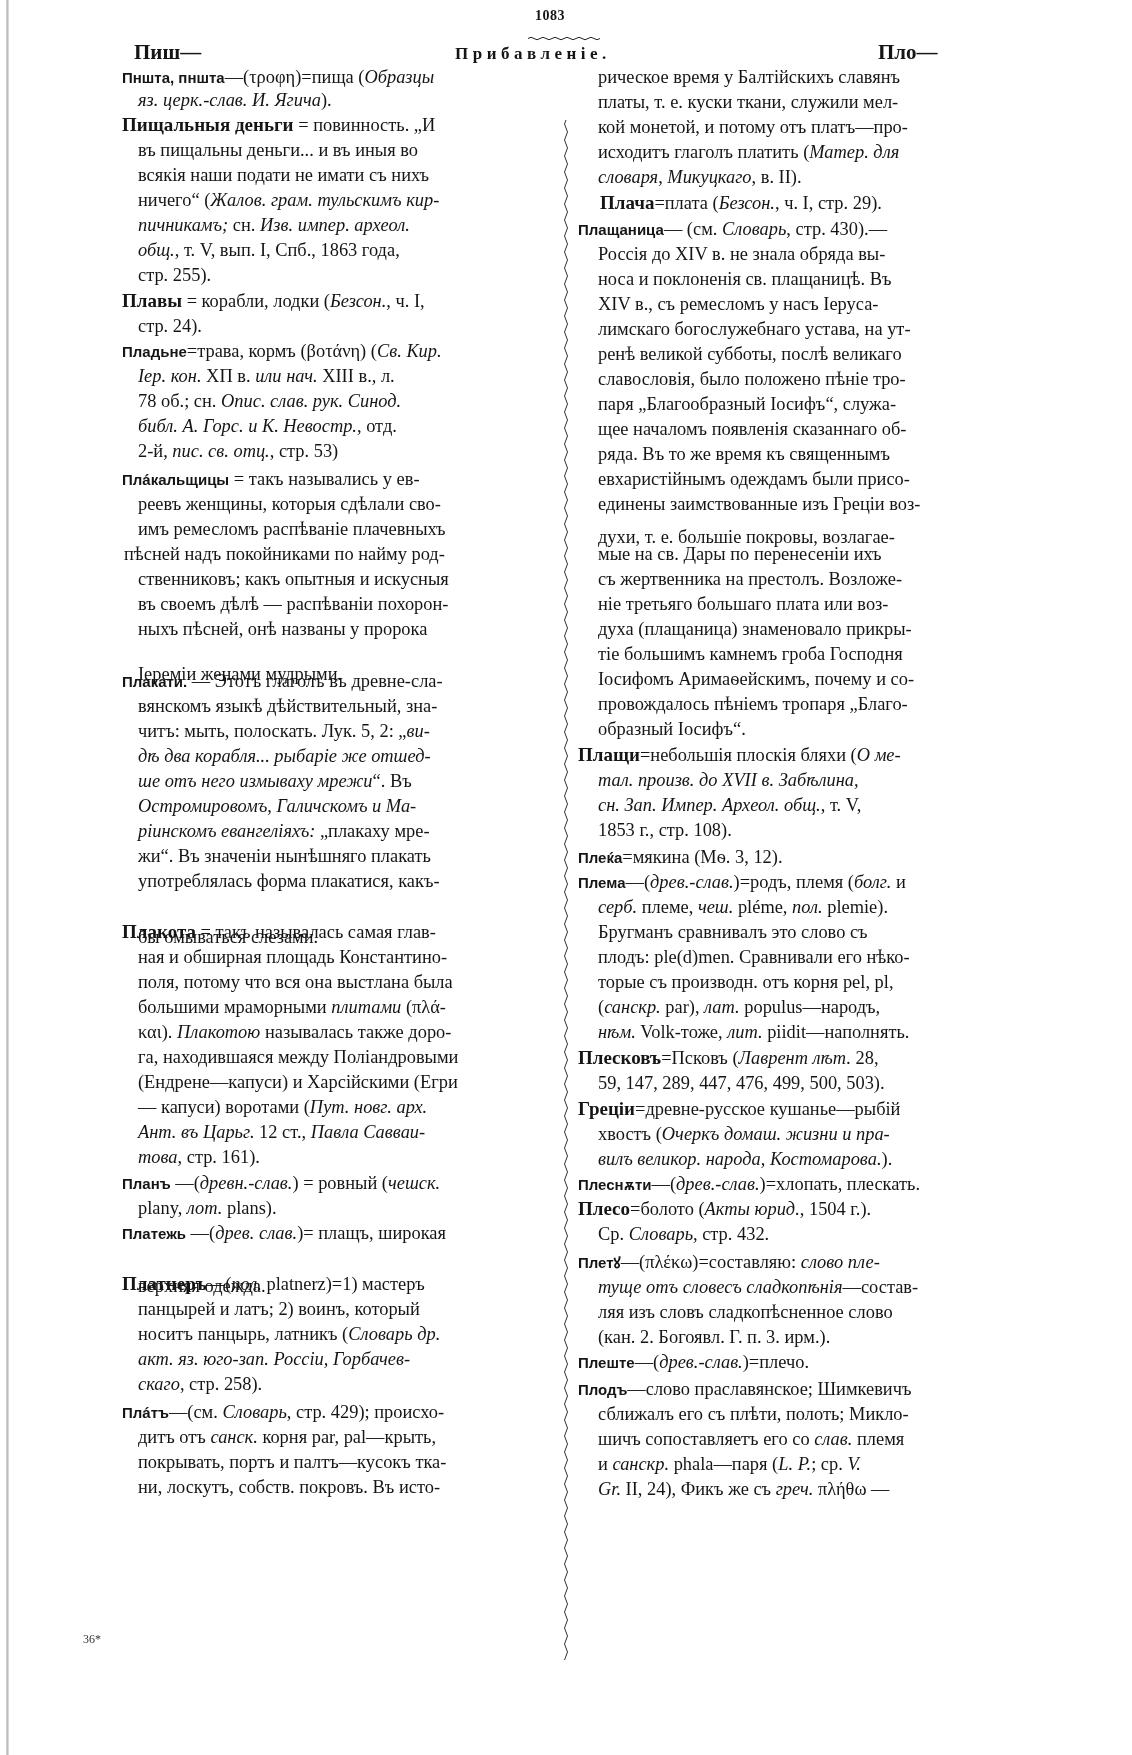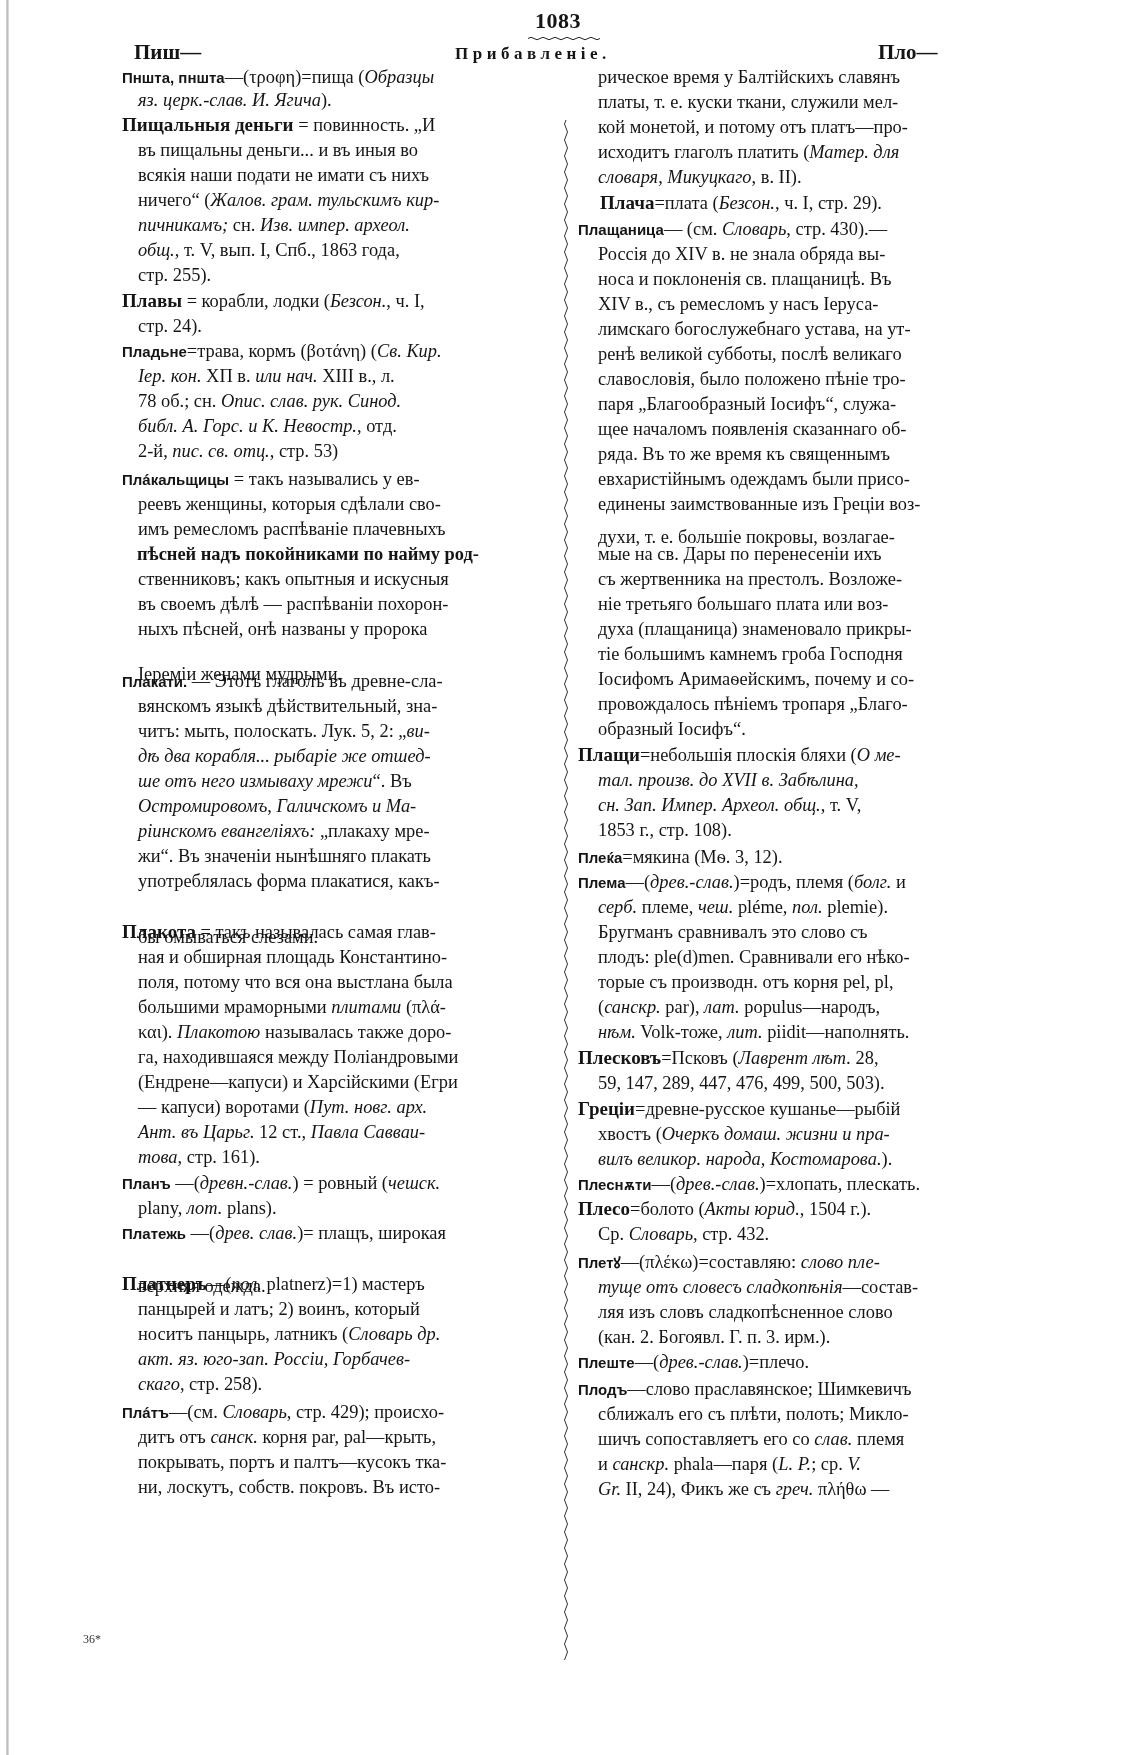--- a/index.html
+++ b/index.html
@@ -1,20 +1,20 @@
 <!DOCTYPE html>
 <html><head>
 <meta charset="utf-8">
 <style>
   html, body { margin: 0; padding: 0; background: #ffffff; }
   body { width: 1132px; height: 1755px; position: relative; overflow: hidden;
          font-family: "DejaVu Serif", "Liberation Serif", serif; color: #151515; }
   .scan-edge { position: absolute; left: 6px; top: 0; width: 3px; height: 1755px;
                background: linear-gradient(to right, #d9d9d9, #bdbdbd, #e8e8e8); }
-  .page-number { position: absolute; left: 535px; top: 8px; font-size: 22px; font-weight: bold;
+  .page-number { position: absolute; left: 535px; top: 8px; font-size: 14px; font-weight: bold;
                  font-family: "Liberation Serif", serif; letter-spacing: 0.5px; }
   .page-number-rule { position: absolute; left: 528px; top: 36px; width: 72px; height: 5px; }
   .running-head { position: absolute; top: 40px; font-size: 21px; font-weight: bold;
                   font-family: "Liberation Serif", serif; }
   .head-left { left: 134px; }
   .head-right { left: 878px; }
   .head-center { left: 455px; top: 44px; font-size: 17px; letter-spacing: 4.5px; }
   .column { position: absolute; top: 0; }
   .col-left { left: 0; }
   .col-right { left: 0; }
@@ -54,21 +54,21 @@
     <div class="line" style="top: 290px; left: 122px;"><span class="hwb">Плавы</span><span> = корабли, лодки (</span><span class="it">Безсон.</span><span>, ч. I,</span></div>
     <div class="line" style="top: 315px; left: 138px;"><span>стр. 24).</span></div>
     <div class="line" style="top: 340px; left: 122px;"><span class="hw">Пладьне</span><span>=трава, кормъ (βοτάνη) (</span><span class="it">Св. Кир.</span></div>
     <div class="line" style="top: 365px; left: 138px;"><span class="it">Іер. кон.</span><span> XП в. </span><span class="it">или нач.</span><span> XIII в., л.</span></div>
     <div class="line" style="top: 390px; left: 138px;"><span>78 об.; сн. </span><span class="it">Опис. слав. рук. Синод.</span></div>
     <div class="line" style="top: 415px; left: 138px;"><span class="it">библ. А. Горс. и К. Невостр.</span><span>, отд.</span></div>
     <div class="line" style="top: 440px; left: 138px;"><span>2-й, </span><span class="it">пис. св. отц.</span><span>, стр. 53)</span></div>
     <div class="line" style="top: 468px; left: 122px;"><span class="hw">Плáкальщицы</span><span> = такъ назывались у ев-</span></div>
     <div class="line" style="top: 493px; left: 138px;"><span>реевъ женщины, которыя сдѣлали сво-</span></div>
     <div class="line" style="top: 518px; left: 138px;"><span>имъ ремесломъ распѣваніе плачевныхъ</span></div>
-    <div class="line" style="top: 543px; left: 137px; font-weight: bold;"><span>пѣсней надъ покойниками по найму род-</span></div>
+    <div class="line" style="top: 543px; left: 124px;"><span>пѣсней надъ покойниками по найму род-</span></div>
     <div class="line" style="top: 568px; left: 138px;"><span>ственниковъ; какъ опытныя и искусныя</span></div>
     <div class="line" style="top: 593px; left: 138px;"><span>въ своемъ дѣлѣ — распѣваніи похорон-</span></div>
     <div class="line" style="top: 618px; left: 138px;"><span>ныхъ пѣсней, онѣ названы у пророка</span></div>
     <div class="line" style="top: 643px; left: 138px; margin-top: 20px;"><span>Іереміи женами мудрыми.</span></div>
     <div class="line" style="top: 670px; left: 122px;"><span class="hw">Плакати.</span><span> — Этотъ глаголъ въ древне-сла-</span></div>
     <div class="line" style="top: 695px; left: 138px;"><span>вянскомъ языкѣ дѣйствительный, зна-</span></div>
     <div class="line" style="top: 720px; left: 138px;"><span>читъ: мыть, полоскать. Лук. 5, 2: „</span><span class="it">ви-</span></div>
     <div class="line" style="top: 745px; left: 138px;"><span class="it">дѣ два корабля... рыбаріе же отшед-</span></div>
     <div class="line" style="top: 770px; left: 138px;"><span class="it">ше отъ него измываху мрежи</span><span>“. Въ</span></div>
     <div class="line" style="top: 795px; left: 138px;"><span class="it">Остромировомъ, Галичскомъ и Ма-</span></div>

